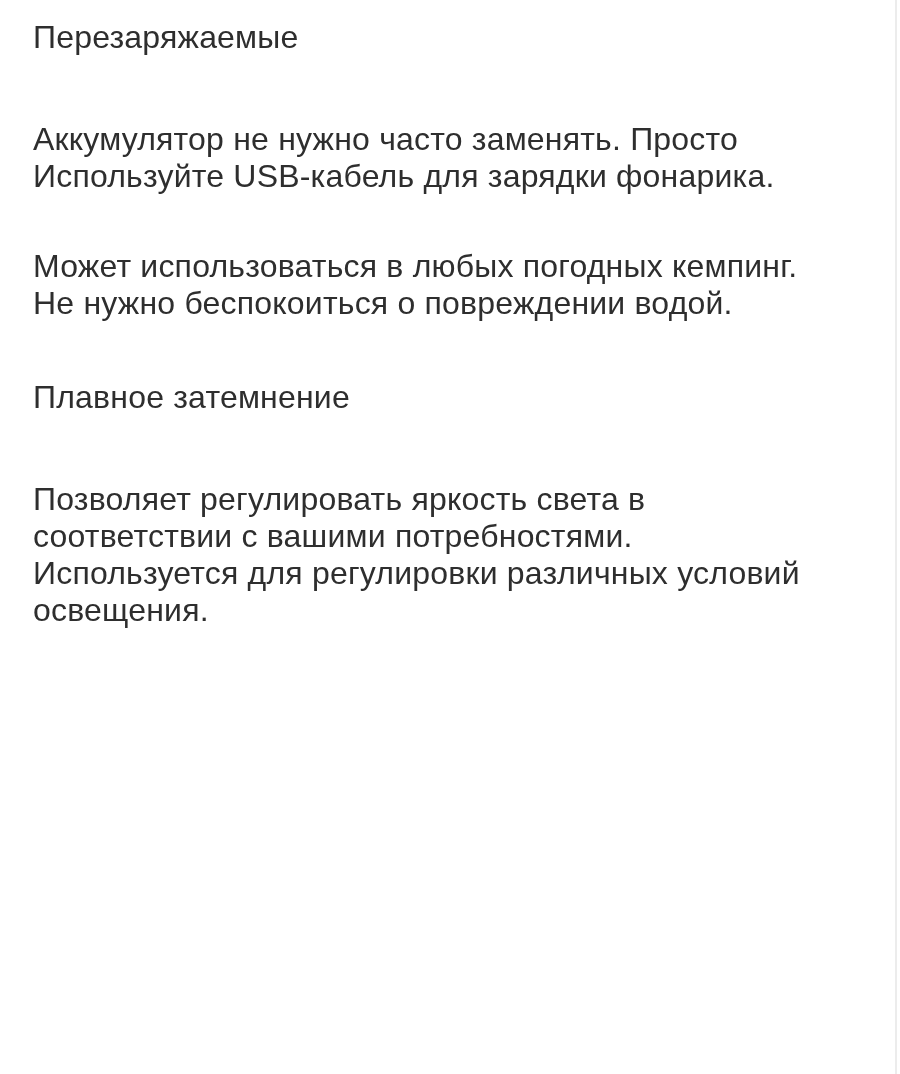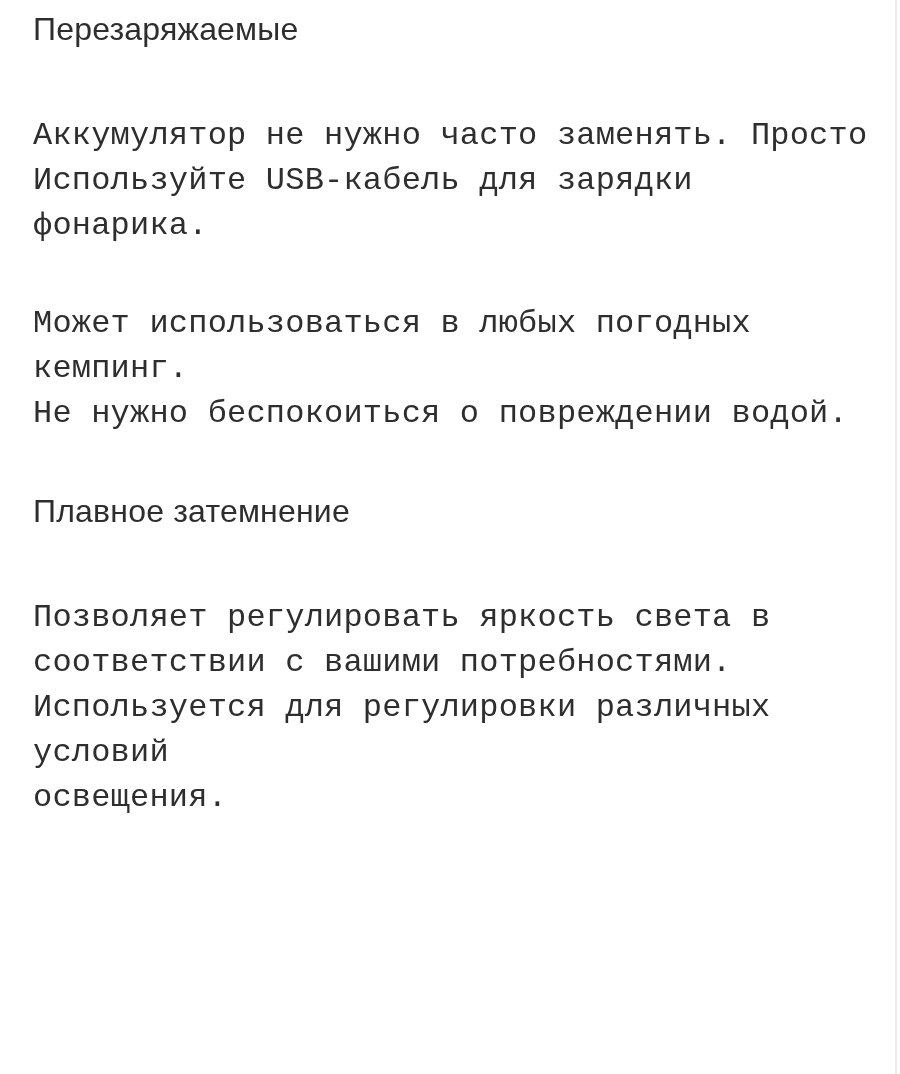--- a/index.html
+++ b/index.html
@@ -12,39 +12,38 @@
     background: #ffffff;
     overflow: hidden;
     position: relative;
     font-family: "Liberation Sans", "DejaVu Sans", sans-serif;
     color: #2e2e2e;
   }
   .page {
     box-sizing: border-box;
     width: 900px;
     height: 1074px;
-    padding: 7px 20px 0 33px;
+    padding: 15px 20px 0 33px;
     position: relative;
   }
   .feature-heading {
     font-size: 32px;
     font-weight: 400;
     line-height: 45px;
     margin: 0 0 61px 0;
     letter-spacing: 0.2px;
     white-space: pre-line;
   }
   .feature-body {
     font-size: 32px;
     font-weight: 400;
-    line-height: 45px;
+    line-height: 37px;
     margin: 0 0 53px 0;
     letter-spacing: 0.2px;
     white-space: pre-line;
-    font-family: Liberation Mono, monospace;
   }
   .edge-divider {
     position: absolute;
     top: 0;
     bottom: 0;
     right: 3px;
     width: 2px;
     background: #ececec;
   }
 </style>

